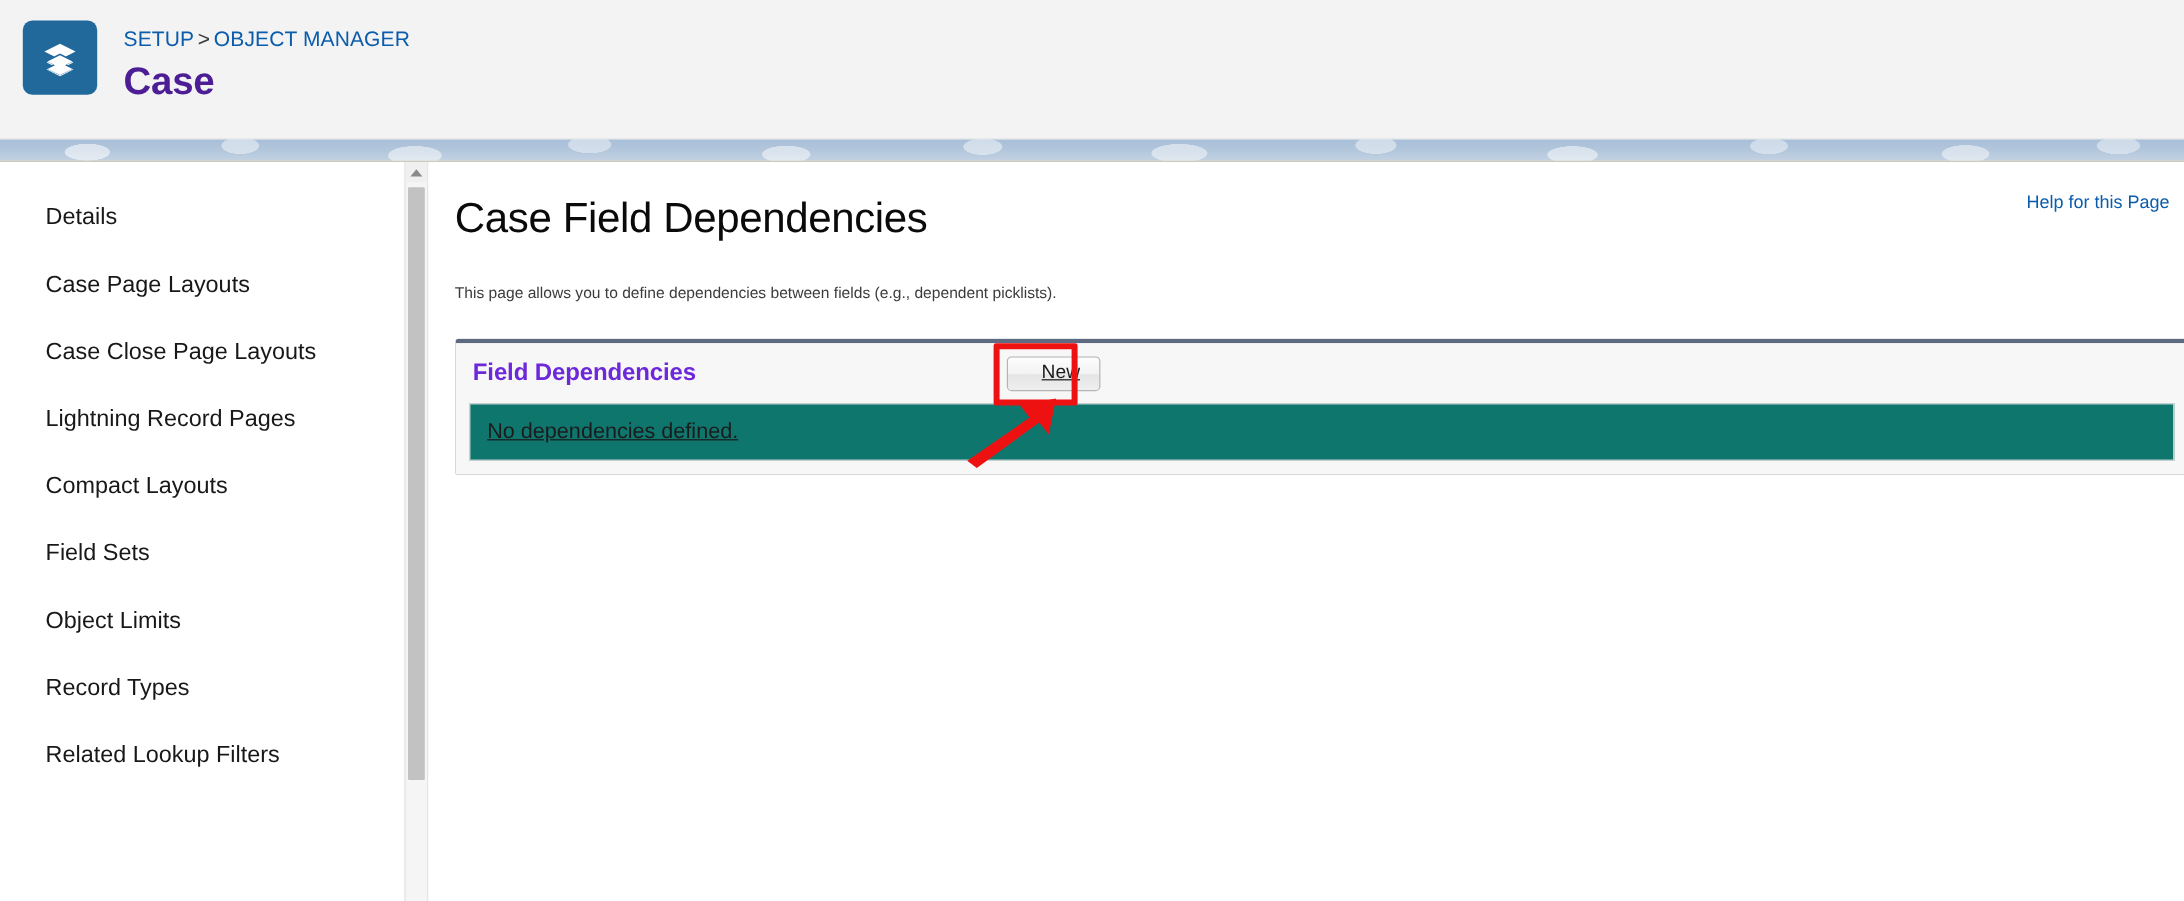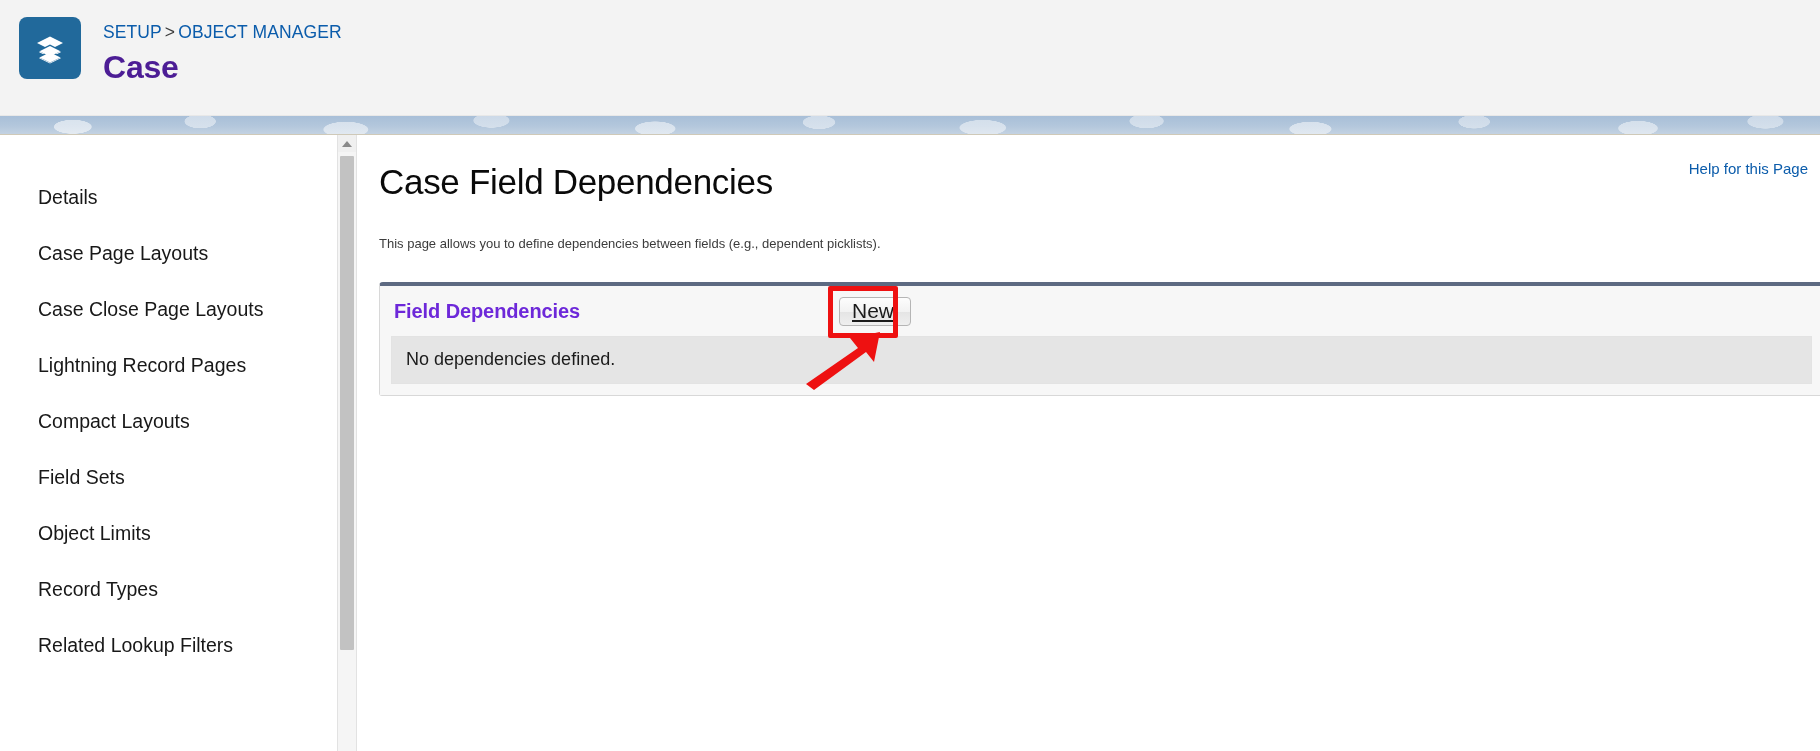--- a/index.html
+++ b/index.html
@@ -100,21 +100,21 @@
   .sidebar {
     width: 337px;
     flex: 0 0 auto;
     background: #ffffff;
     padding-top: 18px;
     box-sizing: border-box;
   }
   .nav-item {
     height: 56px;
     display: flex;
-    align-items: flex-end;
+    align-items: center;
     padding-left: 38px;
     box-sizing: border-box;
     font-size: 19.5px;
     color: #181818;
     cursor: pointer;
     white-space: nowrap;
   }
   .nav-item.active {
     background: #e9f0fb;
     font-weight: bold;
@@ -209,41 +209,42 @@
     font-size: 20px;
     font-weight: bold;
     color: #6d28d9;
     letter-spacing: -0.1px;
   }
   .btn-new {
     position: absolute;
     left: 459px;
     top: 11px;
     font-family: "Liberation Sans", "DejaVu Sans", sans-serif;
-    font-size: 21px;
+    font-size: 16px;
     color: #1a1a1a;
-    padding: 3px 16px 4px 12px;
+    padding: 3px 16px 4px 28px;
     background: linear-gradient(180deg, #fdfdfd 0%, #f2f2f2 50%, #e4e4e4 51%, #efefef 100%);
     border: 1px solid #b5b5b5;
     border-radius: 4px;
     cursor: pointer;
     line-height: 20px;
     text-decoration: underline;
   }
   .panel-body {
     background: #f7f7f7;
     padding: 0 11px 11px 11px;
   }
   .empty-row {
-    background: #e5e5e5;
+    background: #0f766e;
     border: 1px solid #e3e3e3;
     font-size: 18px;
     color: #1b1b1b;
     padding: 12px 0 13px 14px;
     box-sizing: border-box;
+    text-decoration: underline;
   }
 
   
   .hl-box {
     position: absolute;
     border: 5px solid #ee1111;
     border-radius: 2px;
     pointer-events: none;
     z-index: 40;
   }

